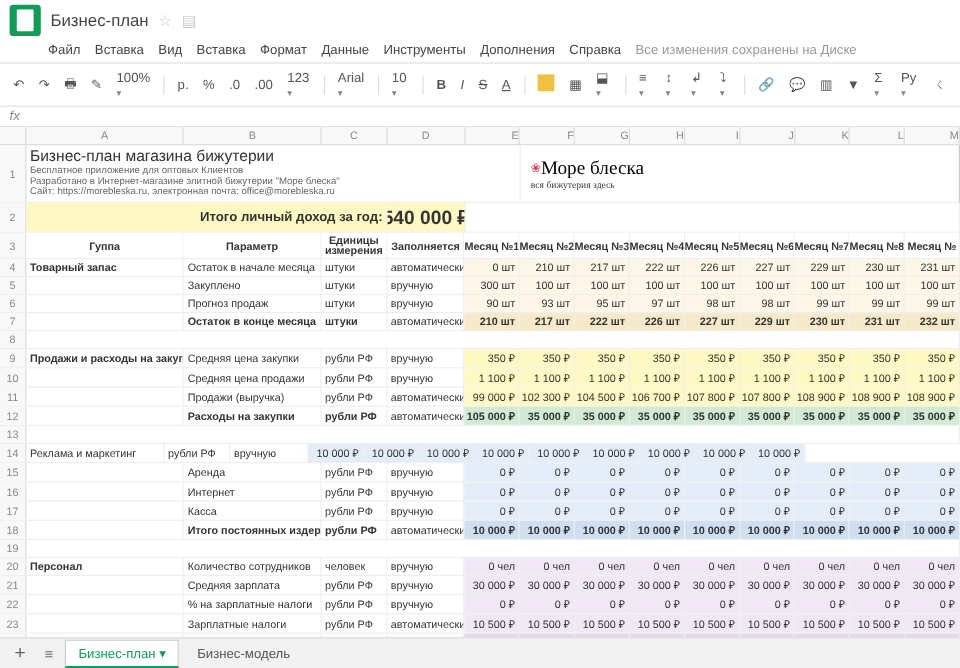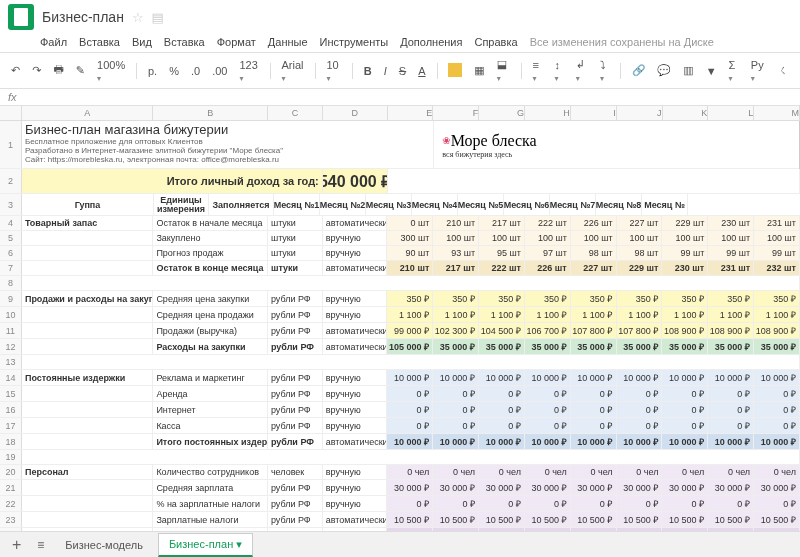--- a/index.html
+++ b/index.html
@@ -159,20 +159,21 @@
 <div class="row">
   <div class="row-h" data-interactable="true">2</div>
   <div class="cell yellow" style="width:302px;justify-content:flex-end;font-size:11px" data-interactable="true">Итого личный доход за год:</div>
   <div class="cell yellow" style="width:65px;justify-content:center;font-size:16px" data-interactable="true">540 000 ₽</div>
   <div class="cell" style="width:414px" data-interactable="true"></div>
 </div>
 
 <div class="row hdr-row" style="height:22px">
   <div class="row-h" data-interactable="true">3</div>
   <div class="cell w-a" data-interactable="true">Гуппа</div>
+  <div class="cell w-b" data-interactable="true">Параметр</div>
   <div class="cell w-c" data-interactable="true" style="white-space:normal;line-height:1">Единицы измерения</div>
   <div class="cell w-d" data-interactable="true">Заполняется</div>
   <div class="cell w-m center" data-interactable="true">Месяц №1</div>
   <div class="cell w-m center" data-interactable="true">Месяц №2</div>
   <div class="cell w-m center" data-interactable="true">Месяц №3</div>
   <div class="cell w-m center" data-interactable="true">Месяц №4</div>
   <div class="cell w-m center" data-interactable="true">Месяц №5</div>
   <div class="cell w-m center" data-interactable="true">Месяц №6</div>
   <div class="cell w-m center" data-interactable="true">Месяц №7</div>
   <div class="cell w-m center" data-interactable="true">Месяц №8</div>
@@ -311,21 +312,20 @@
         <div class="cell w-m green-b" data-interactable="true">35 000 ₽</div>
         <div class="cell w-m green-b" data-interactable="true">35 000 ₽</div>
         <div class="cell w-m green-b" data-interactable="true">35 000 ₽</div>
       </div>
       <div class="row">
         <div class="row-h" data-interactable="true">13</div>
         <div class="cell" style="width:781px" data-interactable="true"></div>
       </div>
       <div class="row">
         <div class="row-h" data-interactable="true">14</div>
-        <div class="cell w-a grp" data-interactable="true">Постоянные издержки</div>
         <div class="cell w-b " data-interactable="true">Реклама и маркетинг</div>
         <div class="cell w-c " data-interactable="true">рубли РФ</div>
         <div class="cell w-d" data-interactable="true">вручную</div>
         <div class="cell w-m blue" data-interactable="true">10 000 ₽</div>
         <div class="cell w-m blue" data-interactable="true">10 000 ₽</div>
         <div class="cell w-m blue" data-interactable="true">10 000 ₽</div>
         <div class="cell w-m blue" data-interactable="true">10 000 ₽</div>
         <div class="cell w-m blue" data-interactable="true">10 000 ₽</div>
         <div class="cell w-m blue" data-interactable="true">10 000 ₽</div>
         <div class="cell w-m blue" data-interactable="true">10 000 ₽</div>
@@ -500,15 +500,15 @@
         <div class="cell w-m pink" data-interactable="true">10 000 ₽</div>
         <div class="cell w-m pink" data-interactable="true">10 000 ₽</div>
       </div>
     </div>
 
 </div>
 
 <div class="sheet-tabs" data-interactable="false">
   <span class="plus" data-interactable="true">+</span>
   <span class="menu" data-interactable="true">≡</span>
+  <span class="tab active" data-interactable="true"><span data-interactable="false">Бизнес-план</span> ▾</span>
   <span class="tab" data-interactable="true">Бизнес-модель</span>
-  <span class="tab active" data-interactable="true"><span data-interactable="false">Бизнес-план</span> ▾</span>
 </div>
 
 </body></html>

